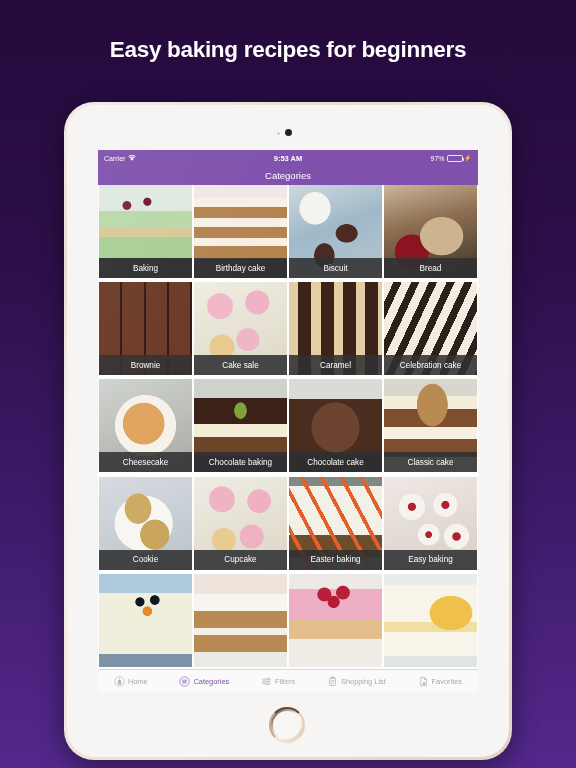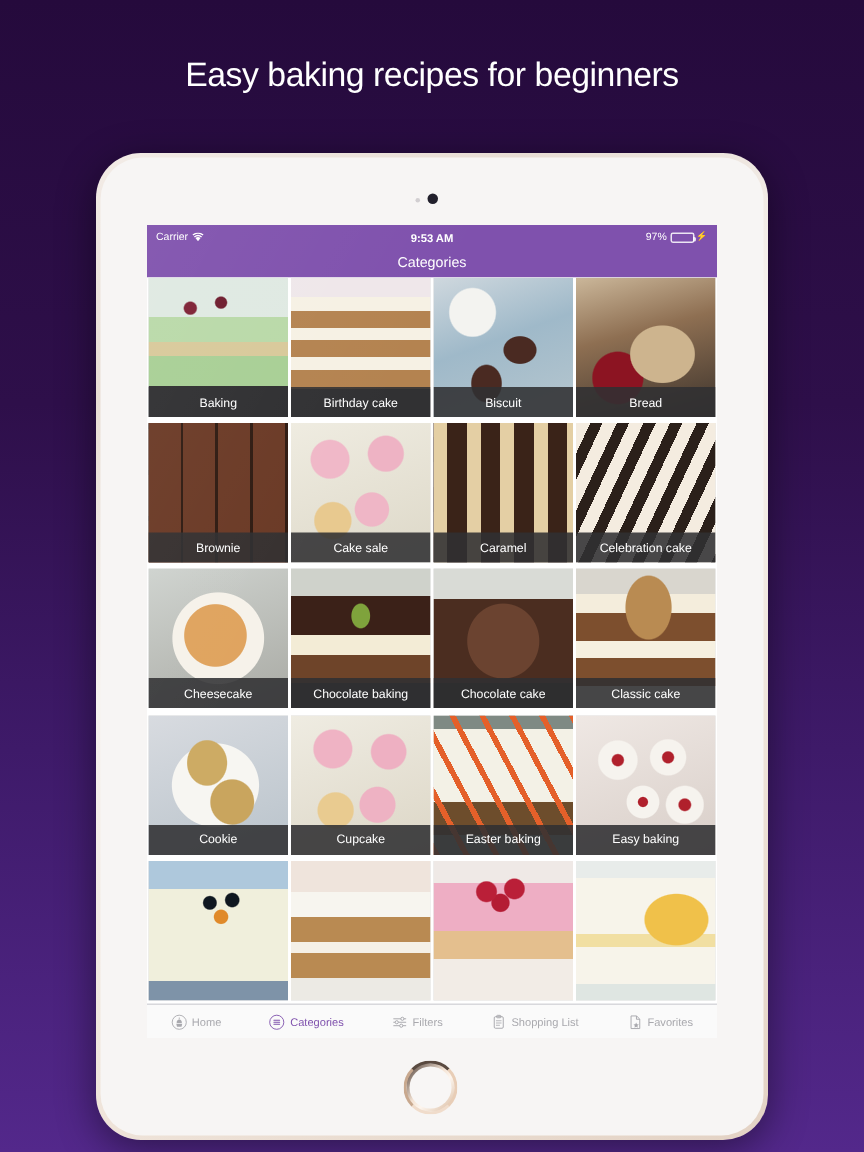--- a/index.html
+++ b/index.html
@@ -19,21 +19,21 @@
   }
   
   .headline {
     position: absolute;
     top: 36px;
     left: 0;
     width: 576px;
     text-align: center;
     color: #ffffff;
     font-size: 22.5px;
-    font-weight: normal;
+    font-weight: bold;
     letter-spacing: -0.3px;
     line-height: 28px;
   }
   
   .tablet {
     position: absolute;
     left: 64px;
     top: 102px;
     width: 448px;
     height: 658px;

